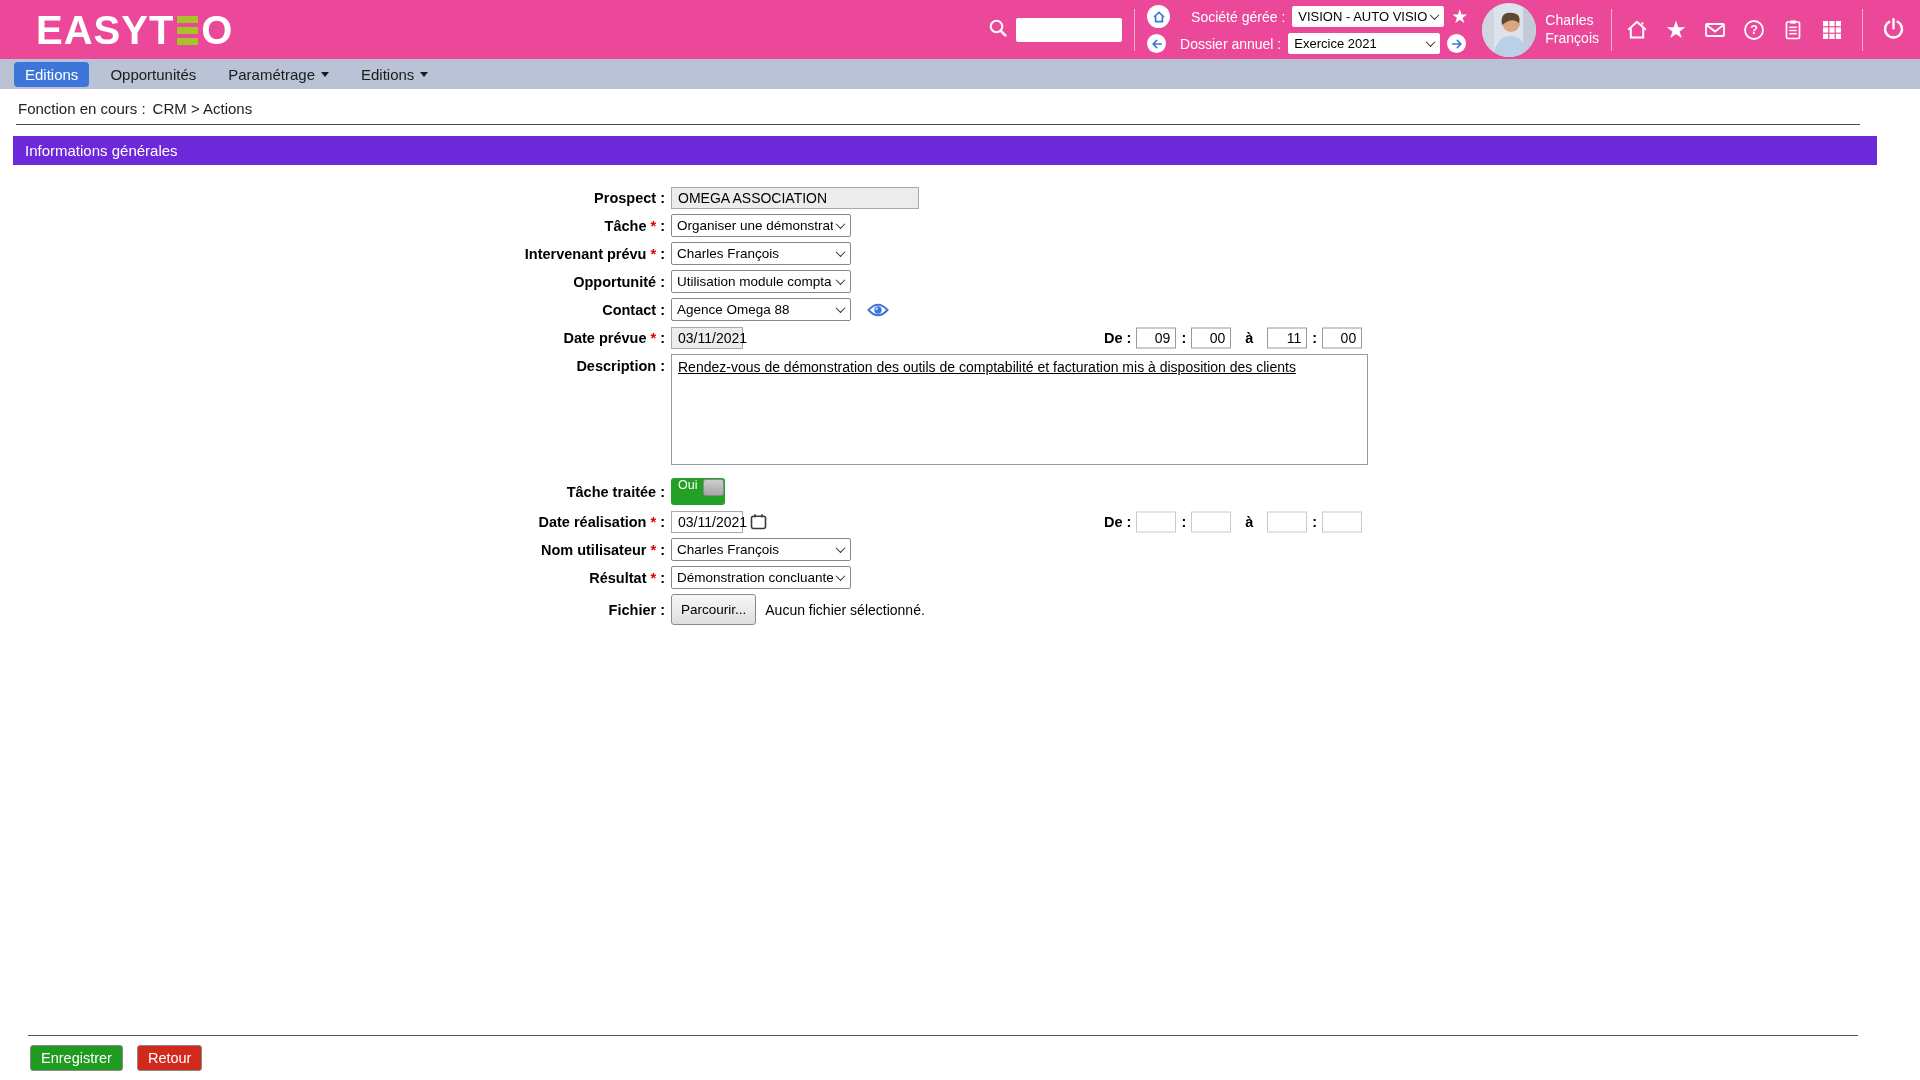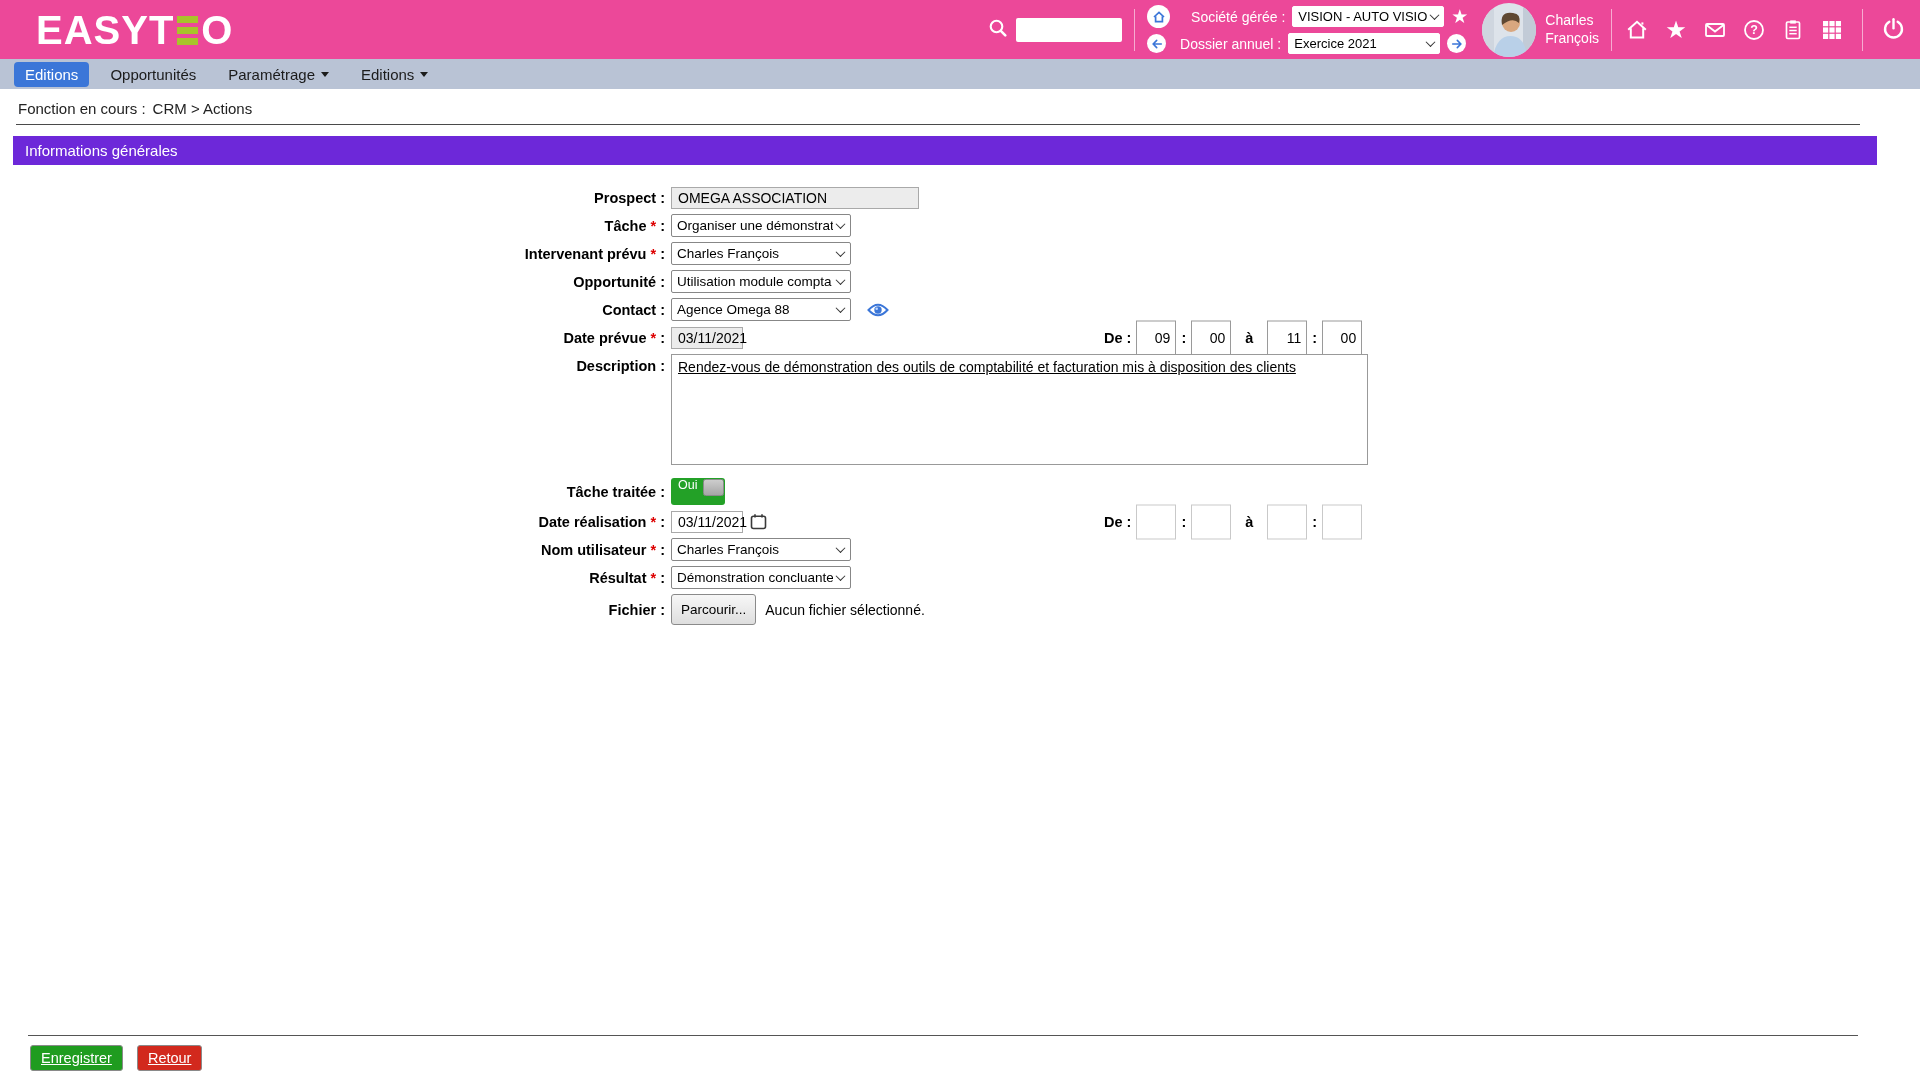--- a/index.html
+++ b/index.html
@@ -72,42 +72,42 @@
   .w-prospect { width:248px; }
   .w-date { width:72px; }
   .input-white { background:#fff; border:1px solid #a9a9a9; height:22px; display:flex; align-items:center; padding:0 6px; font-size:14px; }
 
   .sel { width:180px; height:23px; background:#fff; border:1px solid #878787; border-radius:2px; display:flex; align-items:center; justify-content:space-between; padding:0 6px 0 5px; font-size:13.5px; cursor:default; }
   .sel-text { white-space:nowrap; overflow:hidden; }
 
   .eye { margin-left:16px; display:flex; align-items:center; cursor:pointer; }
 
   .time-group { position:absolute; left:1104px; top:50%; transform:translateY(-50%); display:flex; align-items:center; font-size:14.5px; font-weight:bold; }
-  .time-input { width:40px; height:35px; border:1px solid #9a9a9a; text-align:right; padding-right:5px; font-size:14px; font-family:"Liberation Sans",sans-serif; margin:0 5px; }
+  .time-input { width:40px; height:21px; border:1px solid #9a9a9a; text-align:right; padding-right:5px; font-size:14px; font-family:"Liberation Sans",sans-serif; margin:0 5px; }
   .time-input.light { border-color:#c9c9c9; }
   .time-a { margin:0 9px; }
 
   textarea.desc { width:697px; height:111px; border:1px solid #999; font-size:14px; font-family:"Liberation Sans",sans-serif; padding:4px 6px; resize:none; outline:none;text-decoration:underline; }
 
   .toggle { width:54px; height:27px; background:#23a127; border-radius:3px; position:relative; display:flex; align-items:flex-start; cursor:pointer; }
   .toggle-label { color:#fff; font-size:12.5px; padding-left:7px; }
   .toggle-knob { position:absolute; right:1px; top:1px; width:21px; height:17px; background:linear-gradient(#cdcdcd,#a6a6a6); border-radius:2.5px; border:1px solid #8b8b8b; }
 
   .cal-icon { margin-left:7px; display:flex; align-items:center; cursor:pointer; }
 
   .browse-btn { border:1px solid #8a8a8a; border-radius:3px; background:linear-gradient(#f7f7f7,#dedede); font-size:13.5px; padding:7px 9px; font-family:"Liberation Sans",sans-serif; cursor:pointer; }
   .no-file { margin-left:9px; font-size:14px; }
 
   .desc-gap { margin-bottom:13px; }
 
   
   .footer { margin-top:auto; padding-bottom:9px; }
   hr.footer-rule { border:none; border-top:1px solid #555; margin:0 62px 0 28px; }
   .footer-btns { display:flex; gap:14px; margin:9px 0 0 30px; }
-  .btn { color:#fff; border:1px solid #8a8a8a; border-radius:3px; font-size:14.5px; padding:4px 10px; font-family:"Liberation Sans",sans-serif; cursor:pointer;text-decoration:underline; }
+  .btn { color:#fff; border:1px solid #8a8a8a; border-radius:3px; font-size:14.5px; padding:4px 10px; font-family:"Liberation Sans",sans-serif; cursor:pointer; }
   .btn-save { background:#1f9c1f; }
   .btn-back { background:#d2291d; }
 </style>
 </head>
 <body>
 
 <div class="page">
 
   <header class="topbar">
     <div class="logo">

